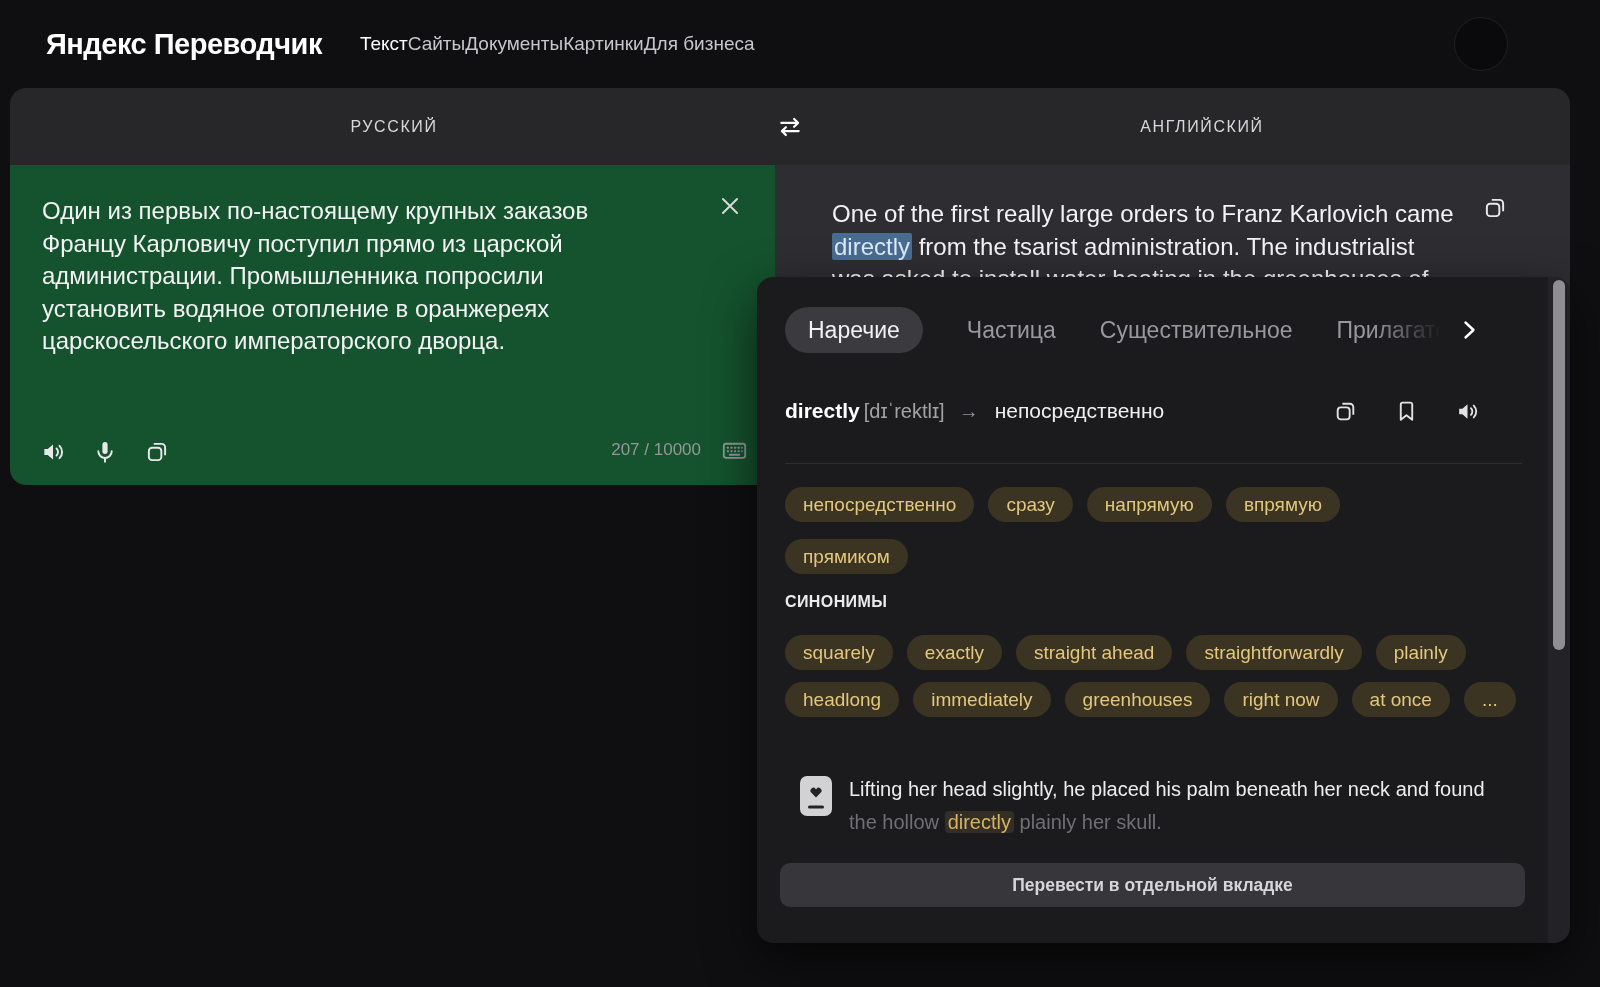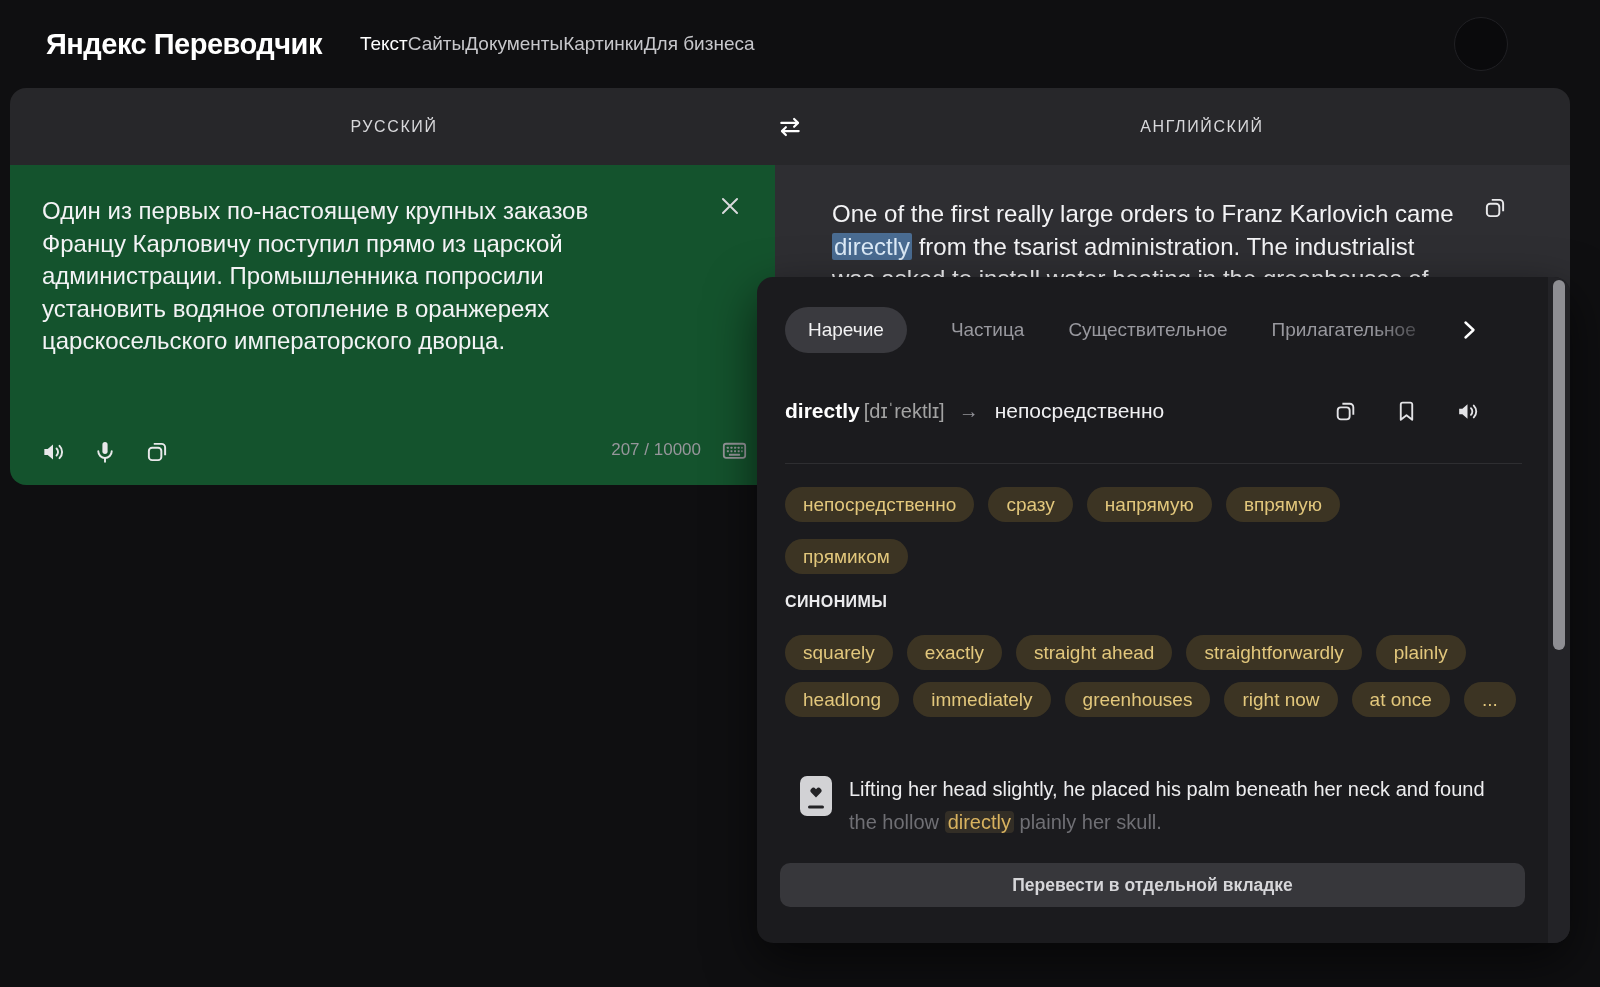--- a/index.html
+++ b/index.html
@@ -33,21 +33,21 @@
   .char-count{ font-size:17px; color:#96969b; }
   .dst-text{ position:absolute; left:44px; top:33px; width:665px; font-size:24px; line-height:32.5px; color:#f3f3f5;margin-left:13px; }
   .sel{ background:#4a6c92; color:#dcebf8; border-radius:2px; padding:0 2px; }
   .dst-copy{ position:absolute; top:30px; right:62px; width:26px; height:26px; cursor:pointer; }
   
   .popup{ position:absolute; left:757px; top:277px; width:813px; height:666px; background:#1b1b1e;
           border-radius:16px; box-shadow:0 18px 50px rgba(0,0,0,.6); z-index:5; }
   .popup-gutter{ position:absolute; top:0; right:0; width:22px; height:100%; background:#232327; border-radius:0 16px 16px 0; }
   .popup-thumb{ position:absolute; top:3px; right:5px; width:12px; height:370px; background:#8e8e93; border-radius:6px; cursor:grab; }
   .tabs{ position:absolute; left:28px; top:30px; width:664px; height:46px; display:flex; gap:44px; align-items:center; overflow:hidden; }
-  .tab{ font-size:19px; color:#98989e; white-space:nowrap; cursor:pointer; height:46px; line-height:46px; }
+  .tab{ font-size:23px; color:#98989e; white-space:nowrap; cursor:pointer; height:46px; line-height:46px; }
   .tab.active{ background:#3a3a3f; color:#f2f2f3; padding:0 23px; border-radius:23px; }
   .tabs-fade{ position:absolute; left:616px; top:26px; width:80px; height:54px;
               background:linear-gradient(to right, rgba(27,27,30,0), #1b1b1e 85%); }
   .tabs-chevron{ position:absolute; left:700px; top:41px; width:24px; height:24px; cursor:pointer; }
   .word-row{ position:absolute; left:28px; top:116px; width:695px; height:36px; display:flex; align-items:center; }
   .headword{ font-size:21px; font-weight:700; color:#ffffff; }
   .transcription{ font-size:20px; color:#a3a3a3; margin-left:4px; }
   .arrow{ font-size:20px; color:#95959b; margin-left:14px; }
   .primary{ font-size:21px; color:#f0f0f2; margin-left:16px; }
   .word-actions{ margin-left:auto; display:flex; gap:36px; align-items:center; }

